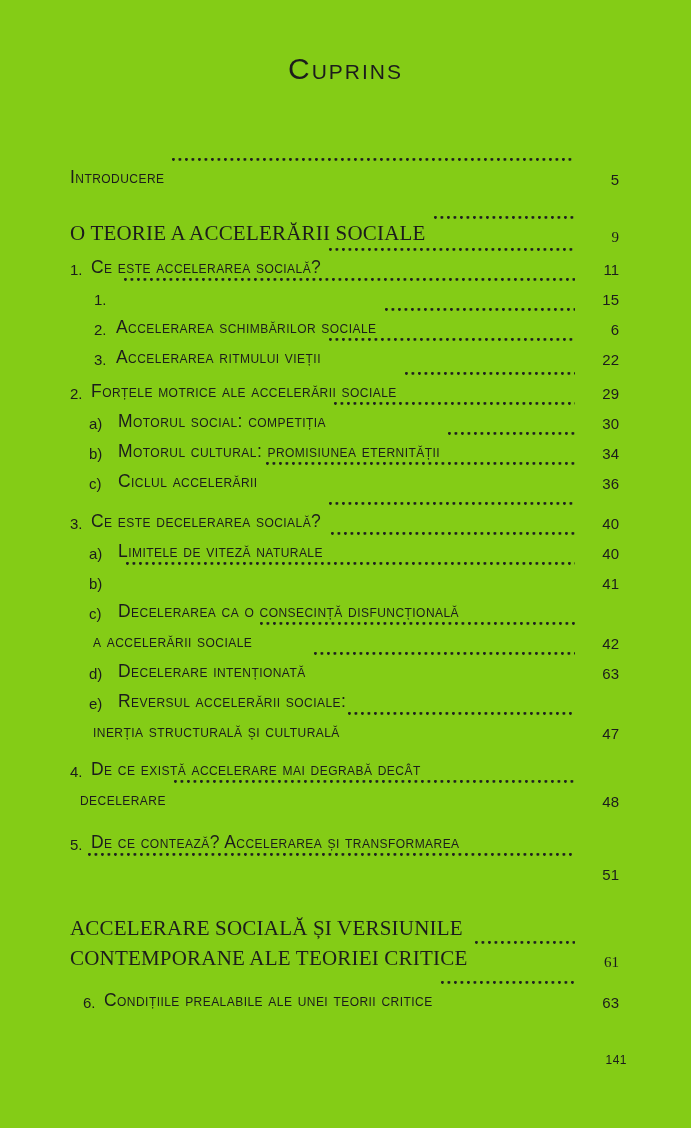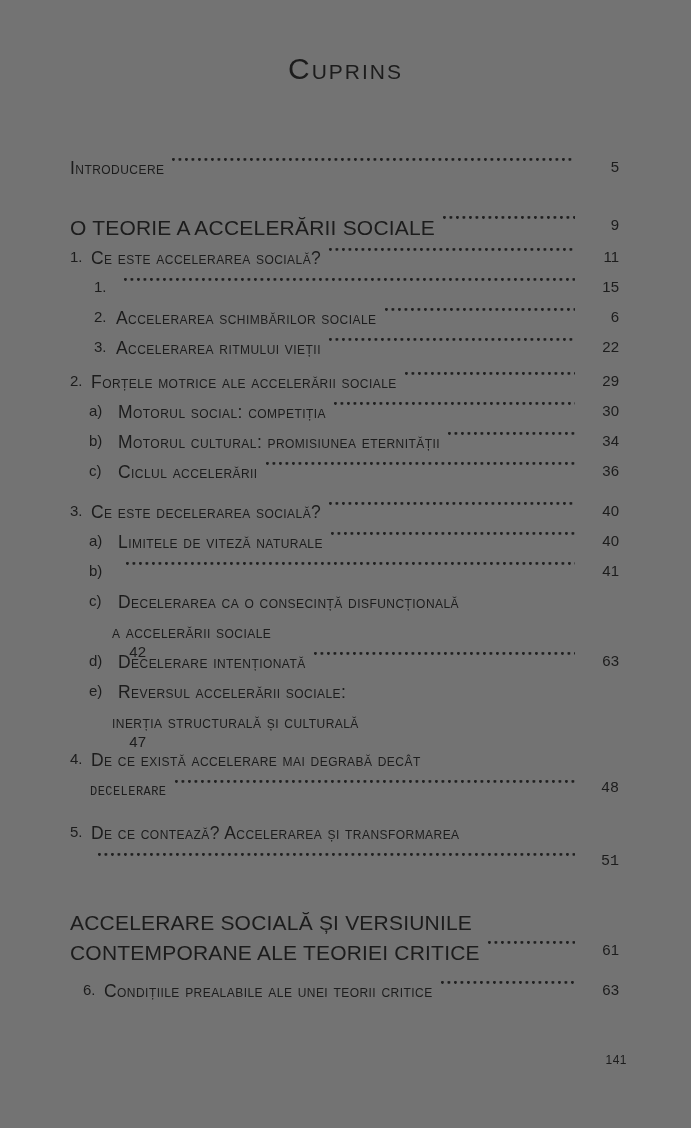--- a/index.html
+++ b/index.html
@@ -1,51 +1,51 @@
 <!DOCTYPE html>
 <html><head>
 <meta charset="utf-8">
 <style>
   html,body { margin:0; padding:0; background:#e8e8e8; }
   .page {
     position:relative;
     width:691px; height:1128px;
-    background:#737373;
+    background:#84cc16;
     color:#1c1c1c;
     font-family:"Liberation Sans","DejaVu Sans",sans-serif;
     overflow:hidden;
   }
   .title {
     position:absolute; top:52px; left:0; width:100%;
     text-align:center;
     font-variant:small-caps;
     font-size:30px; letter-spacing:2px;
     font-weight:400;
   }
   .toc { position:absolute; left:70px; top:158px; width:549px; }
-  .row { display:flex; align-items:flex-start; height:30px; font-size:17.5px; }
+  .row { display:flex; align-items:flex-end; height:30px; font-size:17.5px; }
   .lbl { font-variant:small-caps; letter-spacing:0.45px; white-space:nowrap; }
   .pfx { flex:none; font-size:15px; }
   .pfx-ch { width:21px; }
   .pfx-sn { width:22px; }
   .pfx-sl { width:29px; }
-  .part { height:30px; }
+  .part { height:30px;font-family:Liberation Serif, serif; }
   .part .lbl { font-size:21px; letter-spacing:0.2px; }
   .pg { flex:none; width:34px; text-align:right; font-size:15px; }
   .leader {
     flex:1; height:3px; align-self:baseline;
     margin:0 10px 0 8px;
     background-image:radial-gradient(circle at 1.4px 1.4px, #1f1f1f 1.15px, rgba(0,0,0,0) 1.65px);
     background-size:6.5px 3px;
     background-repeat:repeat-x;
   }
   .in-sn { margin-left:24px; }
   .in-sl { margin-left:19px; }
-  .in-sc { margin-left:42px;flex-direction:column; }
-  .in-cc { margin-left:20px;font-family:Liberation Mono, monospace; }
+  .in-sc { margin-left:23px; }
+  .in-cc { margin-left:10px; }
   .in-c6 { margin-left:13px; }
   .mt2 { margin-top:2px; }
   .mt4 { margin-top:4px; }
   .mt8 { margin-top:8px; }
   .mt10 { margin-top:10px; }
   .mt13 { margin-top:13px; }
   .mt28 { margin-top:28px; }
   .folio {
     position:absolute; top:1053px; right:64px;
     font-size:12px; letter-spacing:0.5px;

